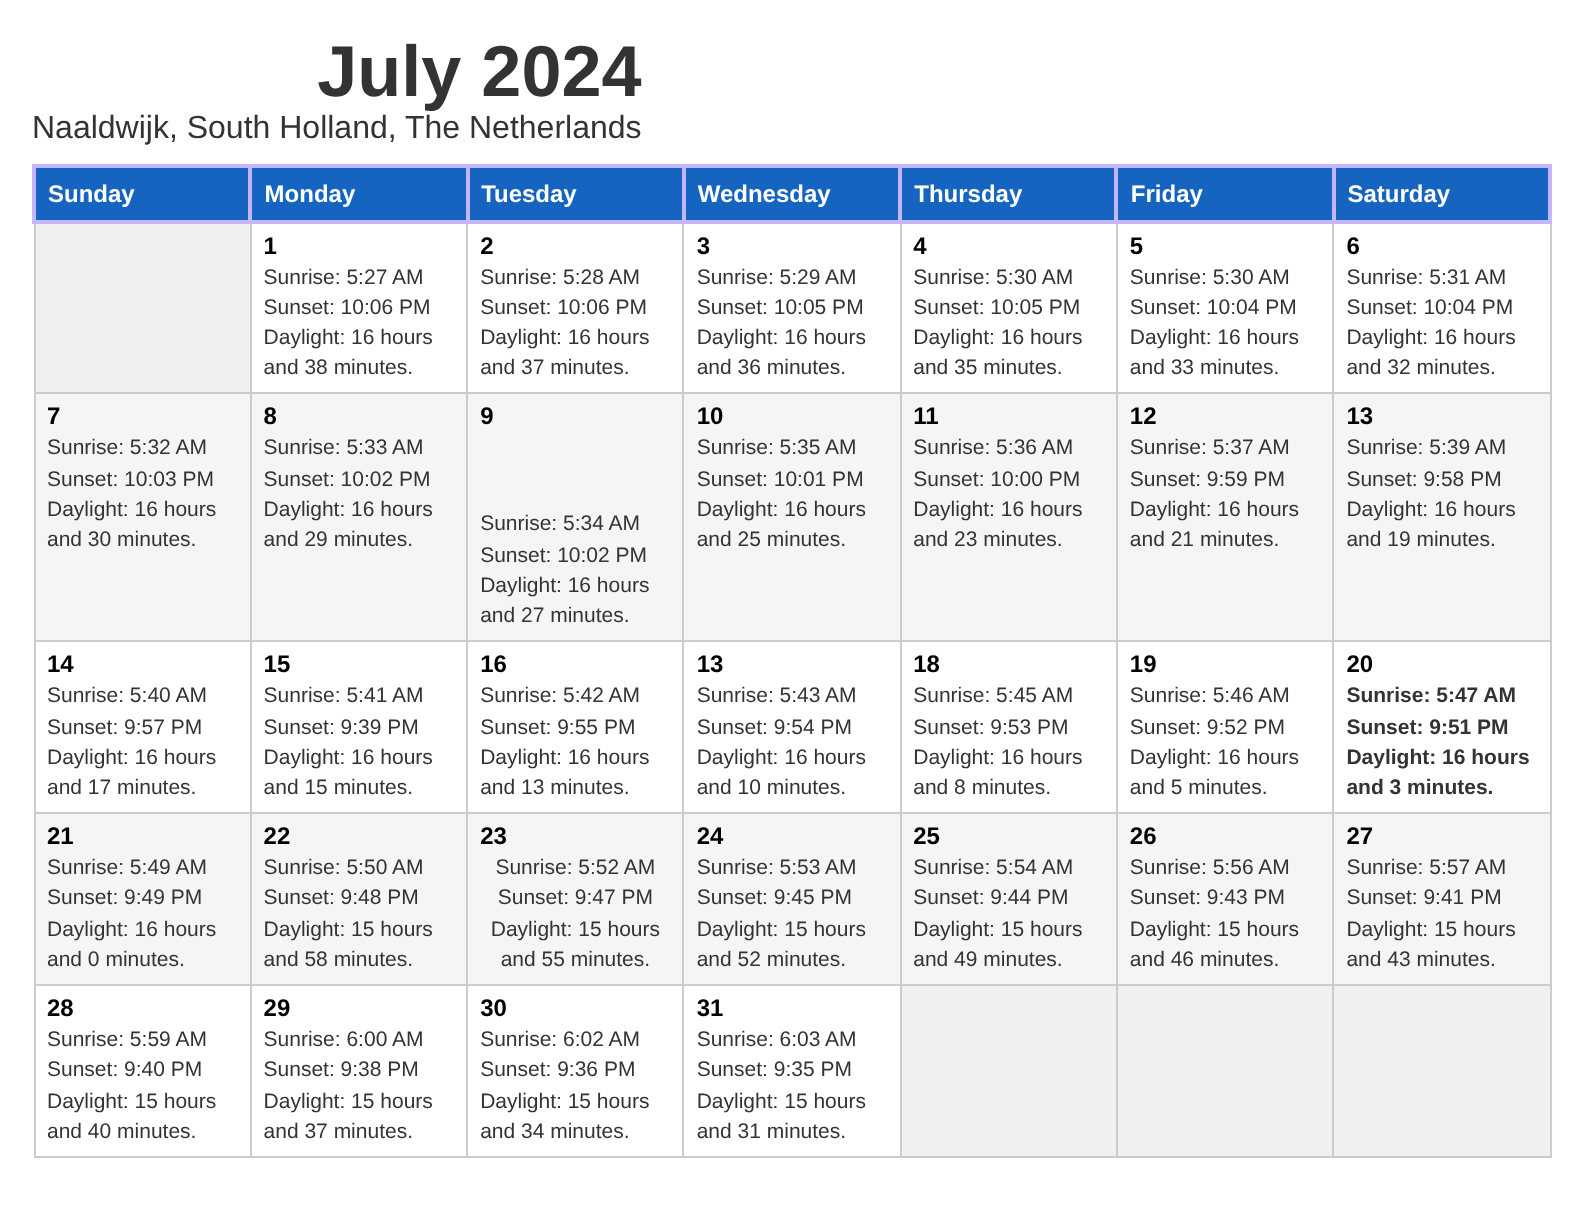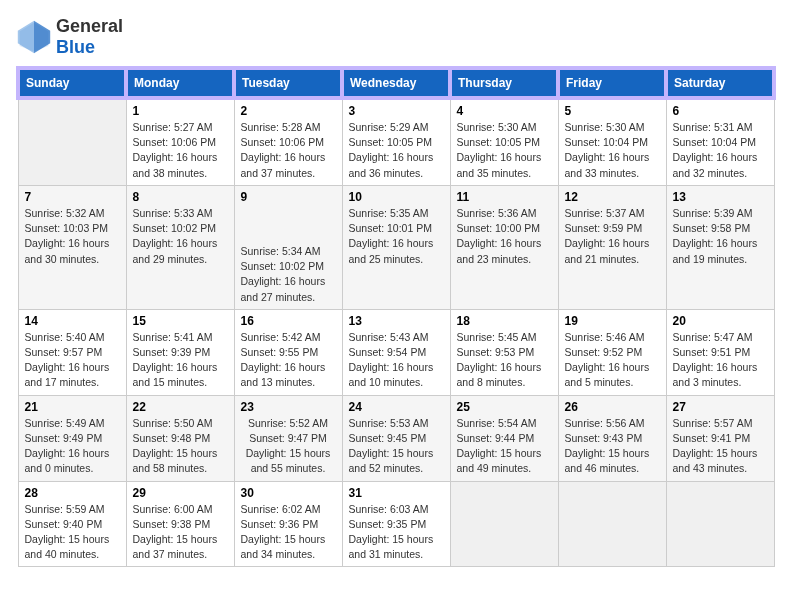--- a/index.html
+++ b/index.html
@@ -53,21 +53,21 @@
       border-collapse: collapse;
       font-size: 11px;
     }
     thead tr th {
       background-color: #1565c0;
       color: #fff;
       text-align: left;
       padding: 6px 6px;
       font-size: 12px;
       font-weight: bold;
-      border: 4px solid #c4b5fd;
+      border: 2px solid #c4b5fd;
     }
     tbody tr td {
       border: 1px solid #ccc;
       vertical-align: top;
       padding: 4px 6px;
       width: 108px;
       min-height: 80px;
     }
     tbody tr:nth-child(odd) td {
       background-color: #fff;
@@ -87,30 +87,23 @@
       line-height: 1.45;
     }
     .empty-cell {
       background-color: #f0f0f0 !important;
     }
   </style>
 </head>
 <body>
 
 <div class="header-area">
-  <div class="logo">
-    <svg class="logo-icon" viewBox="0 0 40 40">
-      <polygon points="20,4 36,14 36,30 20,36 4,30 4,14" fill="#1565c0" opacity="0.15"></polygon>
-      <polygon points="20,2 38,13 38,27 20,38" fill="#1565c0" opacity="0.7"></polygon>
-      <polygon points="20,2 2,13 2,27 20,38" fill="#4a90d9" opacity="0.5"></polygon>
-    </svg>
-    <div>
-      <span class="logo-text-general">General</span><br>
-      <span class="logo-text-blue">Blue</span>
-    </div>
+  <div class="title-area">
+    <div class="month-title">July 2024</div>
+    <div class="location-title">Naaldwijk, South Holland, The Netherlands</div>
   </div>
 </div>
 
 <table>
   <thead>
     <tr id="thead-row">
         <th>Sunday</th>
         <th>Monday</th>
         <th>Tuesday</th>
         <th>Wednesday</th>
@@ -254,21 +247,21 @@
         </td>
         <td>
           <span class="day-num">19</span>
           <div class="day-info" style="white-space: pre-line;">Sunrise: 5:46 AM
 Sunset: 9:52 PM
 Daylight: 16 hours
 and 5 minutes.</div>
         </td>
         <td>
           <span class="day-num">20</span>
-          <div class="day-info" style="white-space: pre-line;">Sunrise: 5:47 AM
+          <div class="day-info" style="white-space: pre-line; font-weight: bold;">Sunrise: 5:47 AM
 Sunset: 9:51 PM
 Daylight: 16 hours
 and 3 minutes.</div>
         </td>
       </tr>
       <tr>
         <td>
           <span class="day-num">21</span>
           <div class="day-info" style="white-space: pre-line;">Sunrise: 5:49 AM
 Sunset: 9:49 PM

